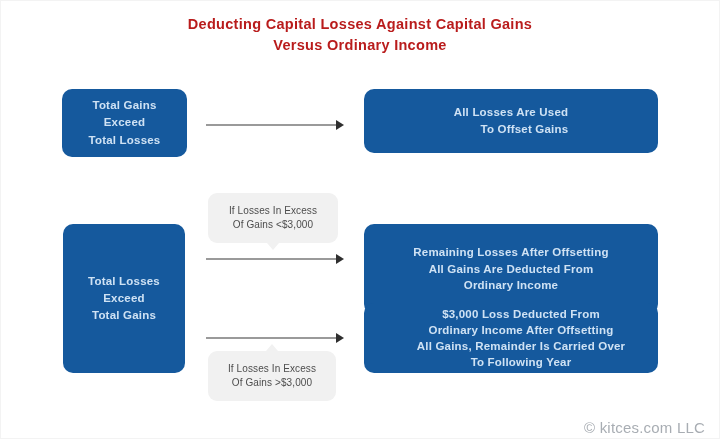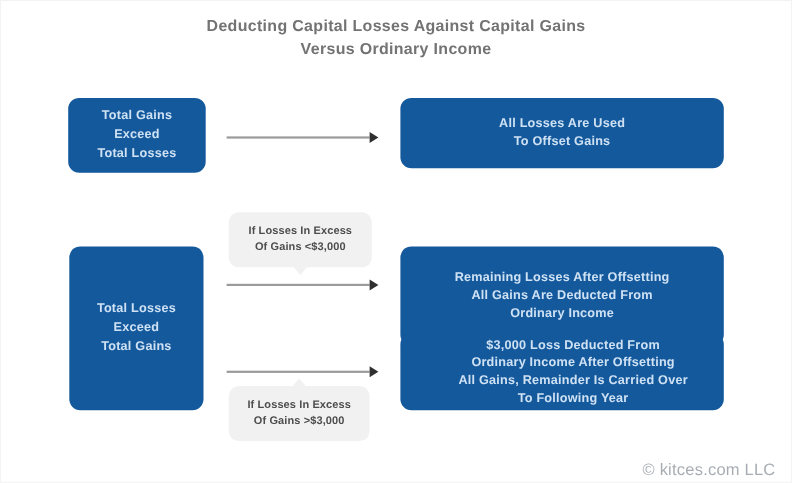--- a/index.html
+++ b/index.html
@@ -15,21 +15,21 @@
   }
   .title {
     position: absolute;
     top: 13px;
     left: 0;
     width: 100%;
     text-align: center;
     font-size: 14.5px;
     font-weight: 700;
     letter-spacing: 0.3px;
-    color: #737373;
+    color: #b91c1c;
     line-height: 1.45;
     white-space: pre-line;
   }
   .bluebox {
     position: absolute;
     background: #15599d;
     border-radius: 10px;
     color: #cfe2f4;
     font-size: 11.5px;
     font-weight: 600;
@@ -37,21 +37,21 @@
     line-height: 1.5;
     display: flex;
     align-items: center;
     justify-content: center;
     text-align: center;
     white-space: pre-line;
     box-sizing: border-box;
     padding: 4px 8px;
   }
   .box-gains-exceed   { left: 61px;  top: 88px;  width: 125px; height: 68px; }
-  .box-all-losses     { left: 363px; top: 88px;  width: 294px; height: 64px; }
+  .box-all-losses     { left: 363px; top: 88px;  width: 294px; height: 64px; text-align: right; }
   .box-losses-exceed  { left: 62px;  top: 223px; width: 122px; height: 149px; }
   .box-remaining      { left: 363px; top: 223px; width: 294px; height: 90px; line-height: 1.45; }
   .box-3000           { left: 363px; top: 302px; width: 294px; height: 70px; line-height: 1.4; padding-left: 28px; }
 
   .arrow {
     position: absolute;
     height: 2px;
     background: #9a9a9a;
   }
   .arrow::after {
@@ -67,21 +67,21 @@
   .arrow-1 { left: 205px; top: 123px; width: 130px; }
   .arrow-2 { left: 205px; top: 257px; width: 130px; }
   .arrow-3 { left: 205px; top: 336px; width: 130px; }
 
   .bubble {
     position: absolute;
     background: #f1f1f1;
     border-radius: 9px;
     color: #4d4d4d;
     font-size: 10px;
-    font-weight: 700;
+    font-weight: 400;
     letter-spacing: 0.1px;
     line-height: 1.45;
     display: flex;
     align-items: center;
     justify-content: center;
     text-align: center;
     white-space: pre-line;
     box-sizing: border-box;
     padding: 4px 6px;
   }

